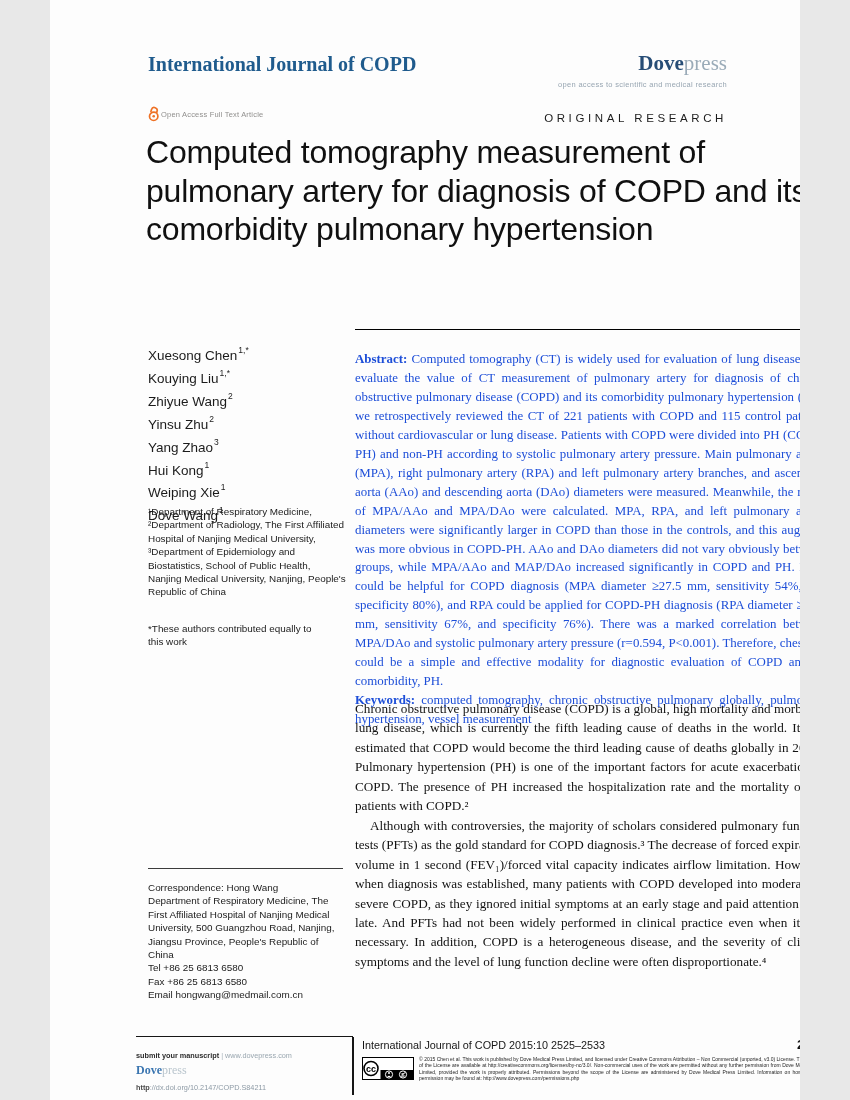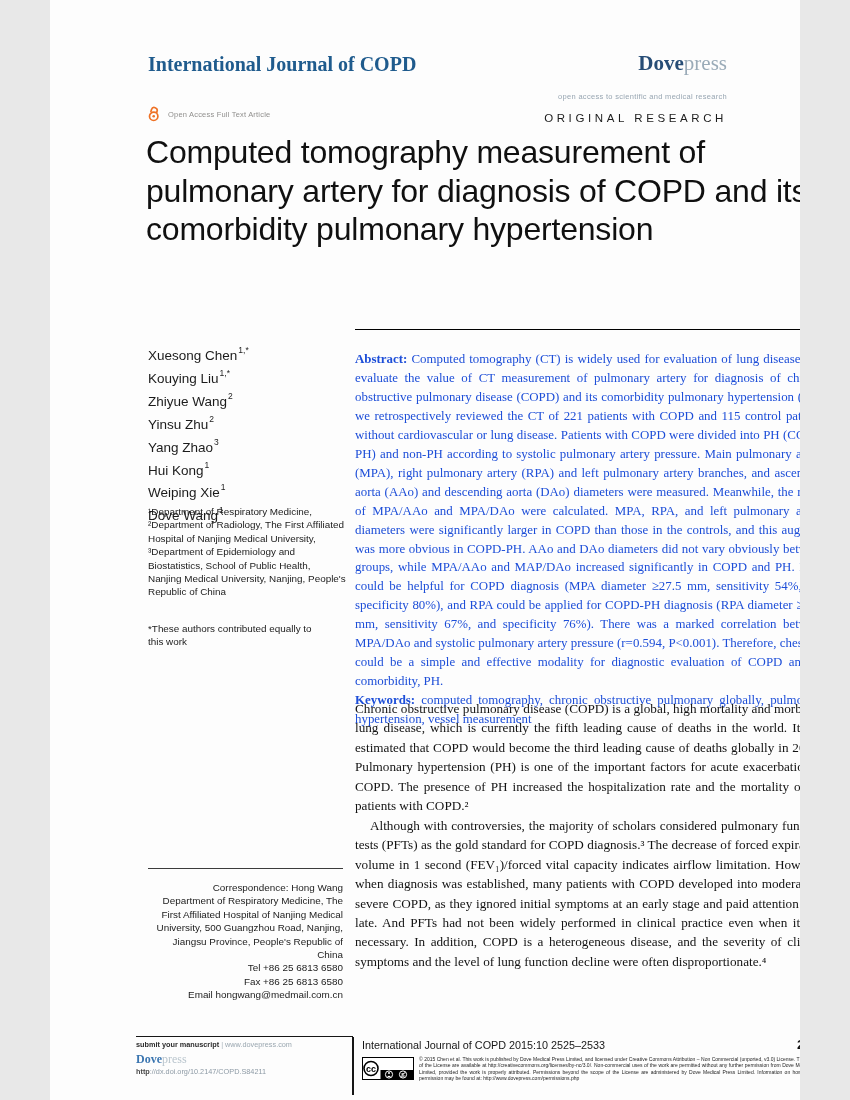--- a/index.html
+++ b/index.html
@@ -6,63 +6,63 @@
   .page{position:relative;width:750px;height:1100px;background:#fdfdfd;margin:0 auto;
         font-family:"Liberation Sans",sans-serif;color:#1a1a1a;overflow:hidden;}
 
   
   .journal-title{position:absolute;left:98px;top:53px;
     font-family:"Liberation Serif",serif;font-weight:bold;font-size:20px;color:#1f5b8d;}
   .masthead-right{position:absolute;right:73px;top:51px;text-align:right;}
   .dove-logo{font-family:"Liberation Serif",serif;font-size:21px;}
   .dove-logo .dove{font-weight:bold;color:#274d76;}
   .dove-logo .press{font-weight:normal;color:#9aabb8;}
-  .tagline{margin-top:16px;font-size:7.5px;color:#98a6b2;letter-spacing:.3px;}
-  .open-access-row{position:absolute;left:98px;top:106px;display:flex;align-items:center;gap:8px;}
+  .tagline{margin-top:4px;font-size:7.5px;color:#98a6b2;letter-spacing:.3px;}
+  .open-access-row{position:absolute;left:98px;top:106px;display:flex;align-items:center;gap:1px;}
   .open-access-label{font-size:7.5px;color:#908f8d;letter-spacing:.2px;}
   .article-type{position:absolute;right:73px;top:112px;font-size:11.5px;letter-spacing:3.6px;color:#1c1c1c;text-align:right;}
 
   
   .article-title{position:absolute;left:96px;top:133px;width:690px;
     font-size:32px;line-height:38.5px;font-weight:400;letter-spacing:-.2px;color:#101010;
     white-space:pre-line;}
 
   
   .author-list{position:absolute;left:98px;top:342px;font-size:13.5px;line-height:19.4px;color:#1b1b1b;}
   .author-row sup{font-size:8.5px;position:relative;top:-1px;left:1px;}
   .affiliations{position:absolute;left:98px;top:505px;width:198px;
     font-size:9.9px;line-height:13.4px;color:#1b1b1b;}
   .equal-note{position:absolute;left:98px;top:622px;width:180px;
     font-size:9.9px;line-height:13.4px;color:#1b1b1b;}
   .correspondence{position:absolute;left:98px;top:868px;width:195px;
-    border-top:1px solid #3c3c3c;padding-top:12px;font-size:9.9px;line-height:13.4px;color:#1b1b1b;text-align:right;}
+    border-top:1px solid #3c3c3c;padding-top:12px;font-size:9.9px;line-height:13.4px;color:#1b1b1b;}
   .correspondence .email-link{color:#1b1b1b;text-decoration:none;}
 
   
   .abstract-block{position:absolute;left:305px;top:329px;width:471px;border-top:1.5px solid #000;
     padding-top:20px;font-family:"Liberation Serif",serif;font-size:12.9px;line-height:18.95px;
     text-align:justify;color:#1d4ed8;}
   .abstract-block p{margin:0;}
   .background-block{position:absolute;left:305px;top:699px;width:471px;}
   .background-block h2{margin:0 0 8px 0;font-size:17.5px;font-weight:bold;color:#0e0e0e;
     font-family:"Liberation Sans",sans-serif;}
   .background-block p{margin:0;font-family:"Liberation Serif",serif;font-size:13.2px;
     line-height:19.45px;text-align:justify;color:#121212;}
   .background-block p.indent{text-indent:15px;}
 
   
-  .footer-left{position:absolute;left:86px;top:1036px;width:217px;border-top:1.5px solid #161616;padding-top:3px;}
+  .footer-left{position:absolute;left:86px;top:1036px;width:217px;border-top:1.5px solid #161616;padding-top:14px;}
   .submit-line{font-size:7.3px;color:#2c2c2c;}
   .submit-line .submit-label{font-weight:bold;}
   .submit-line .bar{color:#aab4bc;margin:0 2px;}
   .submit-line .submit-url{color:#9aa7b0;text-decoration:none;}
   .dove-footer{margin-top:3px;font-family:"Liberation Serif",serif;font-size:12px;}
   .dove-footer .dove{font-weight:bold;color:#3a75b0;}
   .dove-footer .press{color:#b9c5cd;}
-  .doi-line{font-size:7.3px;}
+  .doi-line{margin-top:5px;font-size:7.3px;}
   .doi-line .scheme{font-weight:bold;color:#4a4a4a;}
   .doi-line .path{color:#8d9aa5;text-decoration:none;}
   .footer-vrule{position:absolute;left:302px;top:1037px;width:2px;height:58px;background:#161616;}
   .footer-right{position:absolute;left:312px;top:1037px;width:465px;}
   .citation-row{display:flex;justify-content:space-between;align-items:baseline;}
   .citation{font-size:10.8px;color:#161616;}
   .page-number{font-size:13.5px;font-weight:bold;color:#0d0d0d;}
   .license-row{margin-top:4px;font-size:5px;line-height:6.3px;text-align:justify;color:#242424;}
   .cc-badge{float:left;margin:1px 5px 0 0;}
 

